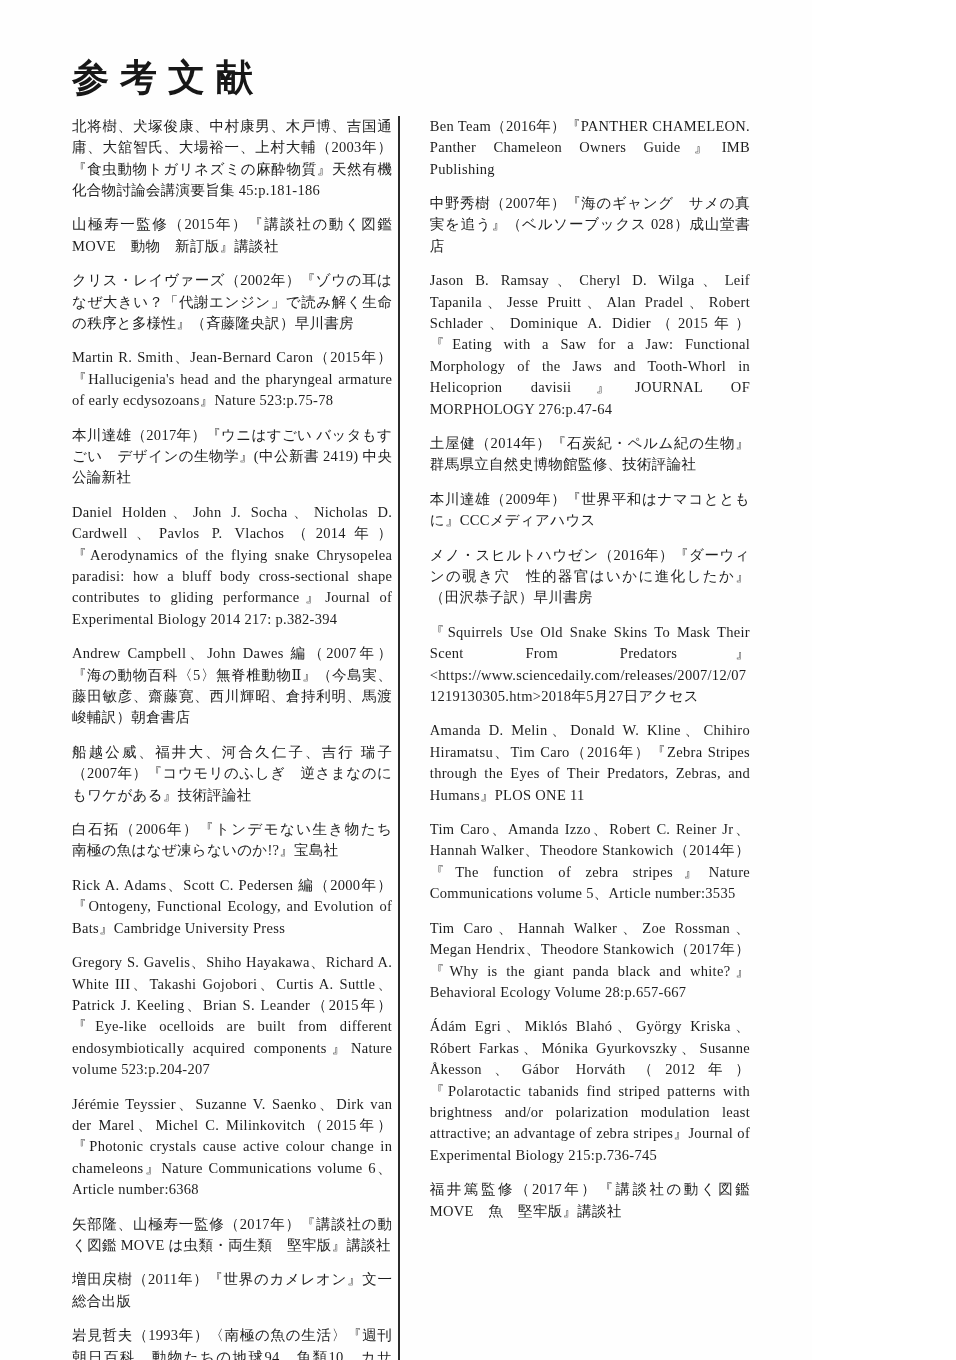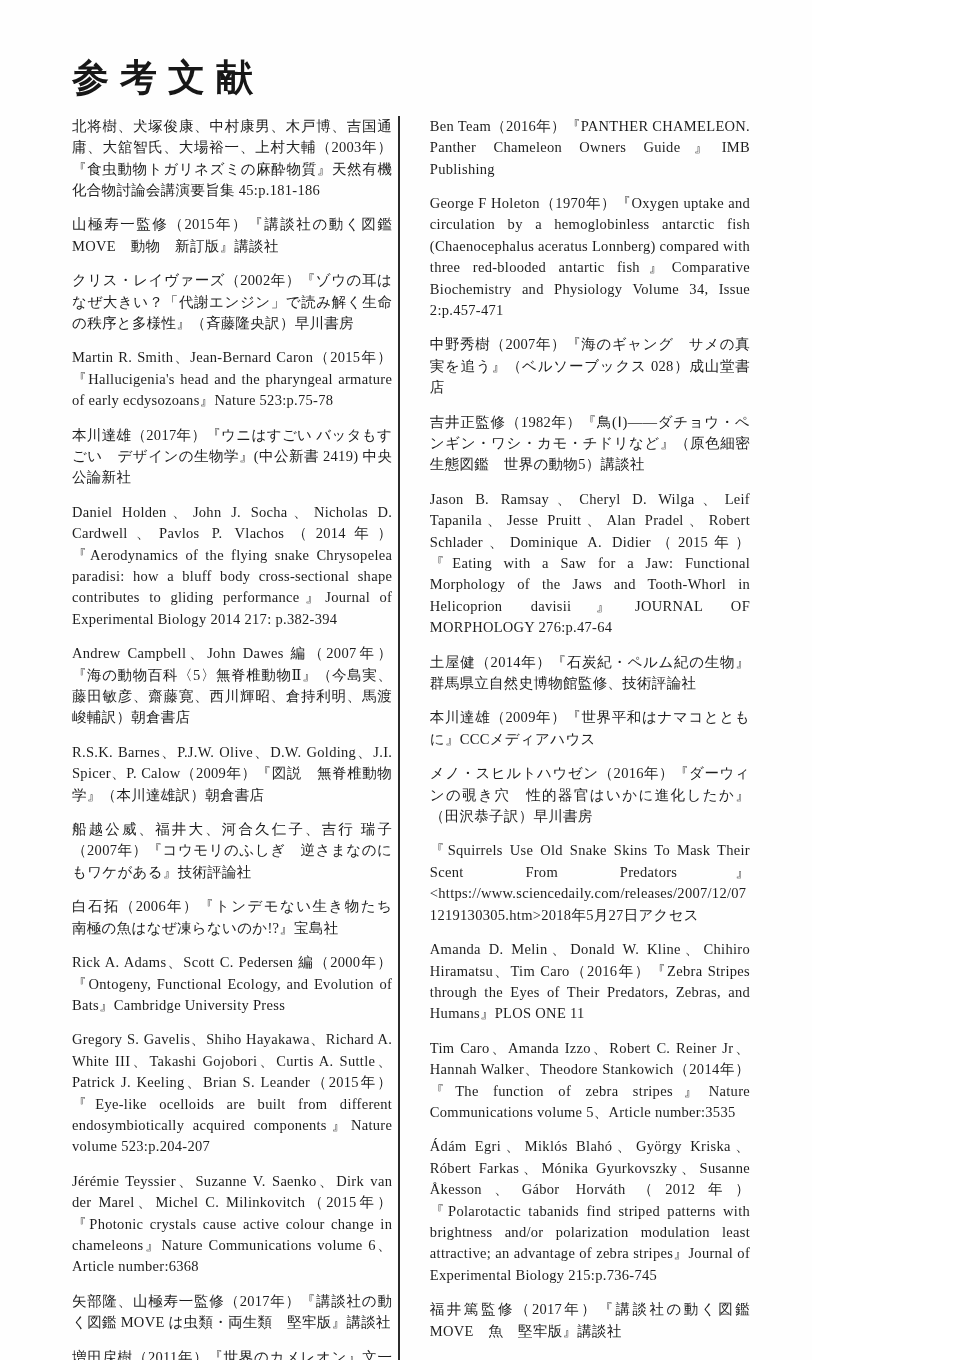--- a/index.html
+++ b/index.html
@@ -62,41 +62,39 @@
 
   <div class="columns">
     <div class="col col-left" id="col-left">
         <p class="ref">北将樹、犬塚俊康、中村康男、木戸博、吉国通庸、大舘智氏、大場裕一、上村大輔（2003年）『食虫動物トガリネズミの麻酔物質』天然有機化合物討論会講演要旨集 45:p.181-186</p>
         <p class="ref">山極寿一監修（2015年）『講談社の動く図鑑 MOVE　動物　新訂版』講談社</p>
         <p class="ref">クリス・レイヴァーズ（2002年）『ゾウの耳はなぜ大きい？「代謝エンジン」で読み解く生命の秩序と多様性』（斉藤隆央訳）早川書房</p>
         <p class="ref">Martin R. Smith、Jean-Bernard Caron（2015年）『Hallucigenia's head and the pharyngeal armature of early ecdysozoans』Nature 523:p.75-78</p>
         <p class="ref">本川達雄（2017年）『ウニはすごい バッタもすごい　デザインの生物学』(中公新書 2419) 中央公論新社</p>
         <p class="ref">Daniel Holden、John J. Socha、Nicholas D. Cardwell、Pavlos P. Vlachos（2014年）『Aerodynamics of the flying snake Chrysopelea paradisi: how a bluff body cross-sectional shape contributes to gliding performance』Journal of Experimental Biology 2014 217: p.382-394</p>
         <p class="ref">Andrew Campbell、John Dawes 編（2007年）『海の動物百科〈5〉無脊椎動物Ⅱ』（今島実、藤田敏彦、齋藤寛、西川輝昭、倉持利明、馬渡峻輔訳）朝倉書店</p>
-        <p class="ref">R.S.K. Barnes、P.J.W. Olive、D.W. Golding、J.I. Spicer、P. Calow（2009年）『図説　無脊椎動物学』（本川達雄訳）朝倉書店</p>
         <p class="ref">船越公威、福井大、河合久仁子、吉行 瑞子（2007年）『コウモリのふしぎ　逆さまなのにもワケがある』技術評論社</p>
         <p class="ref">白石拓（2006年）『トンデモない生き物たち　南極の魚はなぜ凍らないのか!?』宝島社</p>
         <p class="ref">Rick A. Adams、Scott C. Pedersen 編（2000年）『Ontogeny, Functional Ecology, and Evolution of Bats』Cambridge University Press</p>
         <p class="ref">Gregory S. Gavelis、Shiho Hayakawa、Richard A. White III、Takashi Gojobori、Curtis A. Suttle、Patrick J. Keeling、Brian S. Leander（2015年）『Eye-like ocelloids are built from different endosymbiotically acquired components』Nature volume 523:p.204-207</p>
         <p class="ref">Jérémie Teyssier、Suzanne V. Saenko、Dirk van der Marel、Michel C. Milinkovitch（2015年）『Photonic crystals cause active colour change in chameleons』Nature Communications volume 6、Article number:6368</p>
         <p class="ref">矢部隆、山極寿一監修（2017年）『講談社の動く図鑑 MOVE は虫類・両生類　堅牢版』講談社</p>
         <p class="ref">増田戻樹（2011年）『世界のカメレオン』文一総合出版</p>
         <p class="ref">岩見哲夫（1993年）〈南極の魚の生活〉『週刊朝日百科　動物たちの地球94　魚類10　カサゴ・カレイ・フグほか』朝日新聞社</p>
       </div>
     <div class="divider"></div>
     <div class="col col-right" id="col-right">
         <p class="ref">Ben Team（2016年）『PANTHER CHAMELEON. Panther Chameleon Owners Guide』IMB Publishing</p>
-        <p class="ref">George F Holeton（1970年）『Oxygen uptake and circulation by a hemoglobinless antarctic fish (Chaenocephalus aceratus Lonnberg) compared with three red-blooded antartic fish』Comparative Biochemistry and Physiology Volume 34, Issue 2:p.457-471</p>
         <p class="ref">中野秀樹（2007年）『海のギャング　サメの真実を追う』（ベルソーブックス 028）成山堂書店</p>
-        <p class="ref">吉井正監修（1982年）『鳥(Ⅰ)——ダチョウ・ペンギン・ワシ・カモ・チドリなど』（原色細密生態図鑑　世界の動物5）講談社</p>
         <p class="ref">Jason B. Ramsay、Cheryl D. Wilga、Leif Tapanila、Jesse Pruitt、Alan Pradel、Robert Schlader、Dominique A. Didier（2015年）『Eating with a Saw for a Jaw: Functional Morphology of the Jaws and Tooth-Whorl in Helicoprion davisii』JOURNAL OF MORPHOLOGY 276:p.47-64</p>
         <p class="ref">土屋健（2014年）『石炭紀・ペルム紀の生物』群馬県立自然史博物館監修、技術評論社</p>
         <p class="ref">本川達雄（2009年）『世界平和はナマコとともに』CCCメディアハウス</p>
         <p class="ref">メノ・スヒルトハウゼン（2016年）『ダーウィンの覗き穴　性的器官はいかに進化したか』（田沢恭子訳）早川書房</p>
         <p class="ref">『Squirrels Use Old Snake Skins To Mask Their Scent From Predators』&lt;https://www.sciencedaily.com/releases/2007/12/071219130305.htm&gt;2018年5月27日アクセス</p>
         <p class="ref">Amanda D. Melin、Donald W. Kline、Chihiro Hiramatsu、Tim Caro（2016年）『Zebra Stripes through the Eyes of Their Predators, Zebras, and Humans』PLOS ONE 11</p>
         <p class="ref">Tim Caro、Amanda Izzo、Robert C. Reiner Jr、Hannah Walker、Theodore Stankowich（2014年）『The function of zebra stripes』Nature Communications volume 5、Article number:3535</p>
+        <p class="ref">Tim Caro、Hannah Walker、Zoe Rossman、Megan Hendrix、Theodore Stankowich（2017年）『Why is the giant panda black and white?』Behavioral Ecology Volume 28:p.657-667</p>
         <p class="ref">Ádám Egri、Miklós Blahó、György Kriska、Róbert Farkas、Mónika Gyurkovszky、Susanne Åkesson、Gábor Horváth（2012年）『Polarotactic tabanids find striped patterns with brightness and/or polarization modulation least attractive; an advantage of zebra stripes』Journal of Experimental Biology 215:p.736-745</p>
         <p class="ref">福井篤監修（2017年）『講談社の動く図鑑 MOVE　魚　堅牢版』講談社</p>
       </div>
   </div>
 
 </div>
 
 </body></html>

